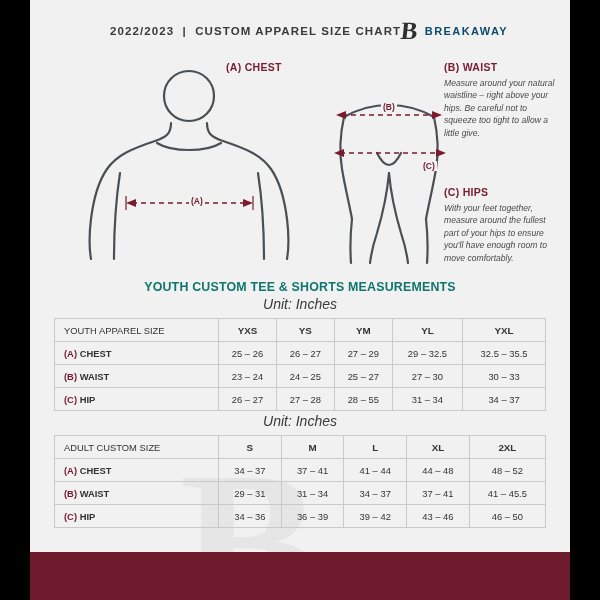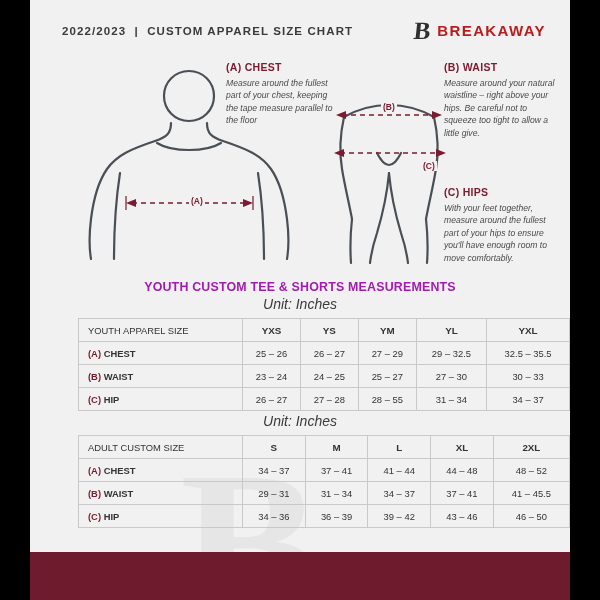--- a/index.html
+++ b/index.html
@@ -34,22 +34,23 @@
     line-height: 1;
     user-select: none;
     z-index: 0;
   }
   .content { position: relative; z-index: 2; }
 
   
   .header {
     display: flex;
     align-items: center;
-    justify-content: space-between;
+    justify-content: flex-start;
     padding: 18px 24px 10px 32px;
+    margin-left: 48px;
   }
   .header-left {
     font-size: 11.5px;
     font-weight: bold;
     letter-spacing: 1.1px;
     color: #3a3a3a;
     white-space: nowrap;
   }
   .header-left .sep { color: #3a3a3a; padding: 0 4px; }
   .brand {
@@ -59,24 +60,24 @@
   }
   .brand-mark {
     font-family: "Liberation Serif", serif;
     font-size: 25px;
     font-weight: bold;
     color: #2f2f2f;
     line-height: 1;
     transform: skewX(-6deg);
   }
   .brand-name {
-    font-size: 15px;
+    font-size: 11px;
     font-weight: bold;
     letter-spacing: 1.4px;
-    color: #b91c1c;
+    color: #0c4a6e;
   }
 
   
   .illus {
     position: relative;
     height: 215px;
     margin: 0 14px;
   }
   .illus svg { position: absolute; left: 0; top: 0; }
 
@@ -106,37 +107,36 @@
     background: #f1f1f1;
     padding: 0 2px;
   }
 
   
   .section { margin: 0 24px; }
   .sec-title {
     text-align: center;
     font-size: 12.4px;
     font-weight: bold;
-    color: #a21caf;
+    color: #0f766e;
     letter-spacing: .2px;
     margin-top: 12px;
   }
   .sec-sub {
     text-align: center;
     font-size: 14px;
     font-style: italic;
     color: #3a3a3a;
     margin-top: 2px;
     margin-bottom: 6px;
   }
   table {
     width: 100%;
     border-collapse: collapse;
     background: transparent;
-    margin-left: 24px;
   }
   th, td {
     border: 1px solid #c9c9c9;
     height: 22px;
     font-size: 9.4px;
     color: #333;
     text-align: center;
     padding: 0 2px;
   }
   th.rowhead, td.rowhead {
@@ -230,21 +230,20 @@
           <line x1="209" y1="143" x2="209" y2="157"></line>
         </g>
       </svg>
 
       <div class="meas-label" style="left:145px; top:143px;">(A)</div>
       <div class="meas-label" style="left:337px; top:49px;">(B)</div>
       <div class="meas-label" style="left:377px; top:108px;">(C)</div>
 
       <div class="note" id="note-chest">
         <div class="note-title">(A) CHEST</div>
-        <div class="note-body">Measure around the fullest part of your chest, keeping the tape measure parallel to the floor</div>
       </div>
       <div class="note" id="note-waist">
         <div class="note-title">(B) WAIST</div>
         <div class="note-body">Measure around your natural waistline – right above your hips. Be careful not to squeeze too tight to allow a little give.</div>
       </div>
       <div class="note" id="note-hips">
         <div class="note-title">(C) HIPS</div>
         <div class="note-body">With your feet together, measure around the fullest part of your hips to ensure you'll have enough room to move comfortably.</div>
       </div>
     </div>

